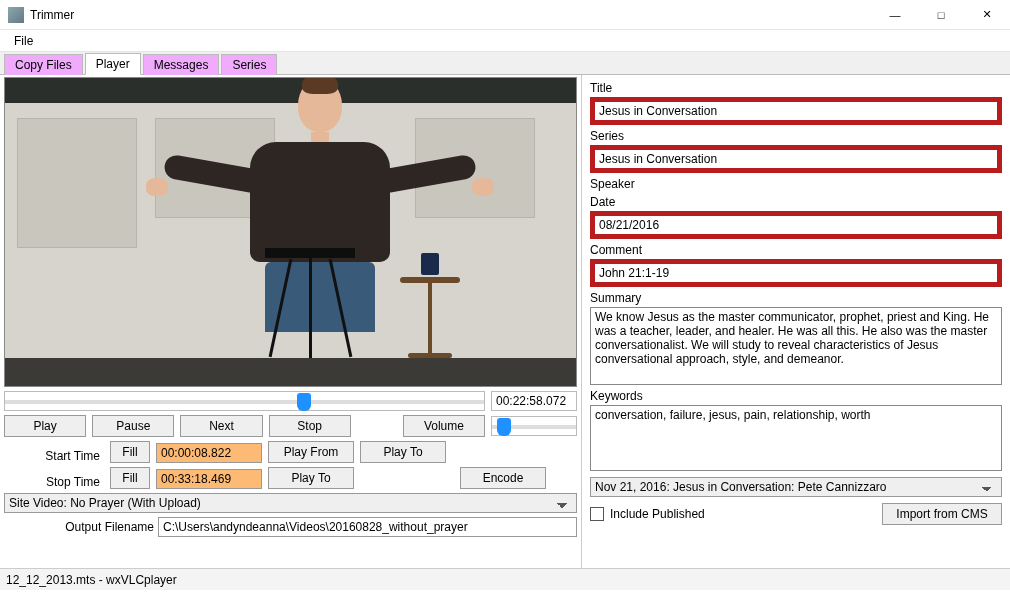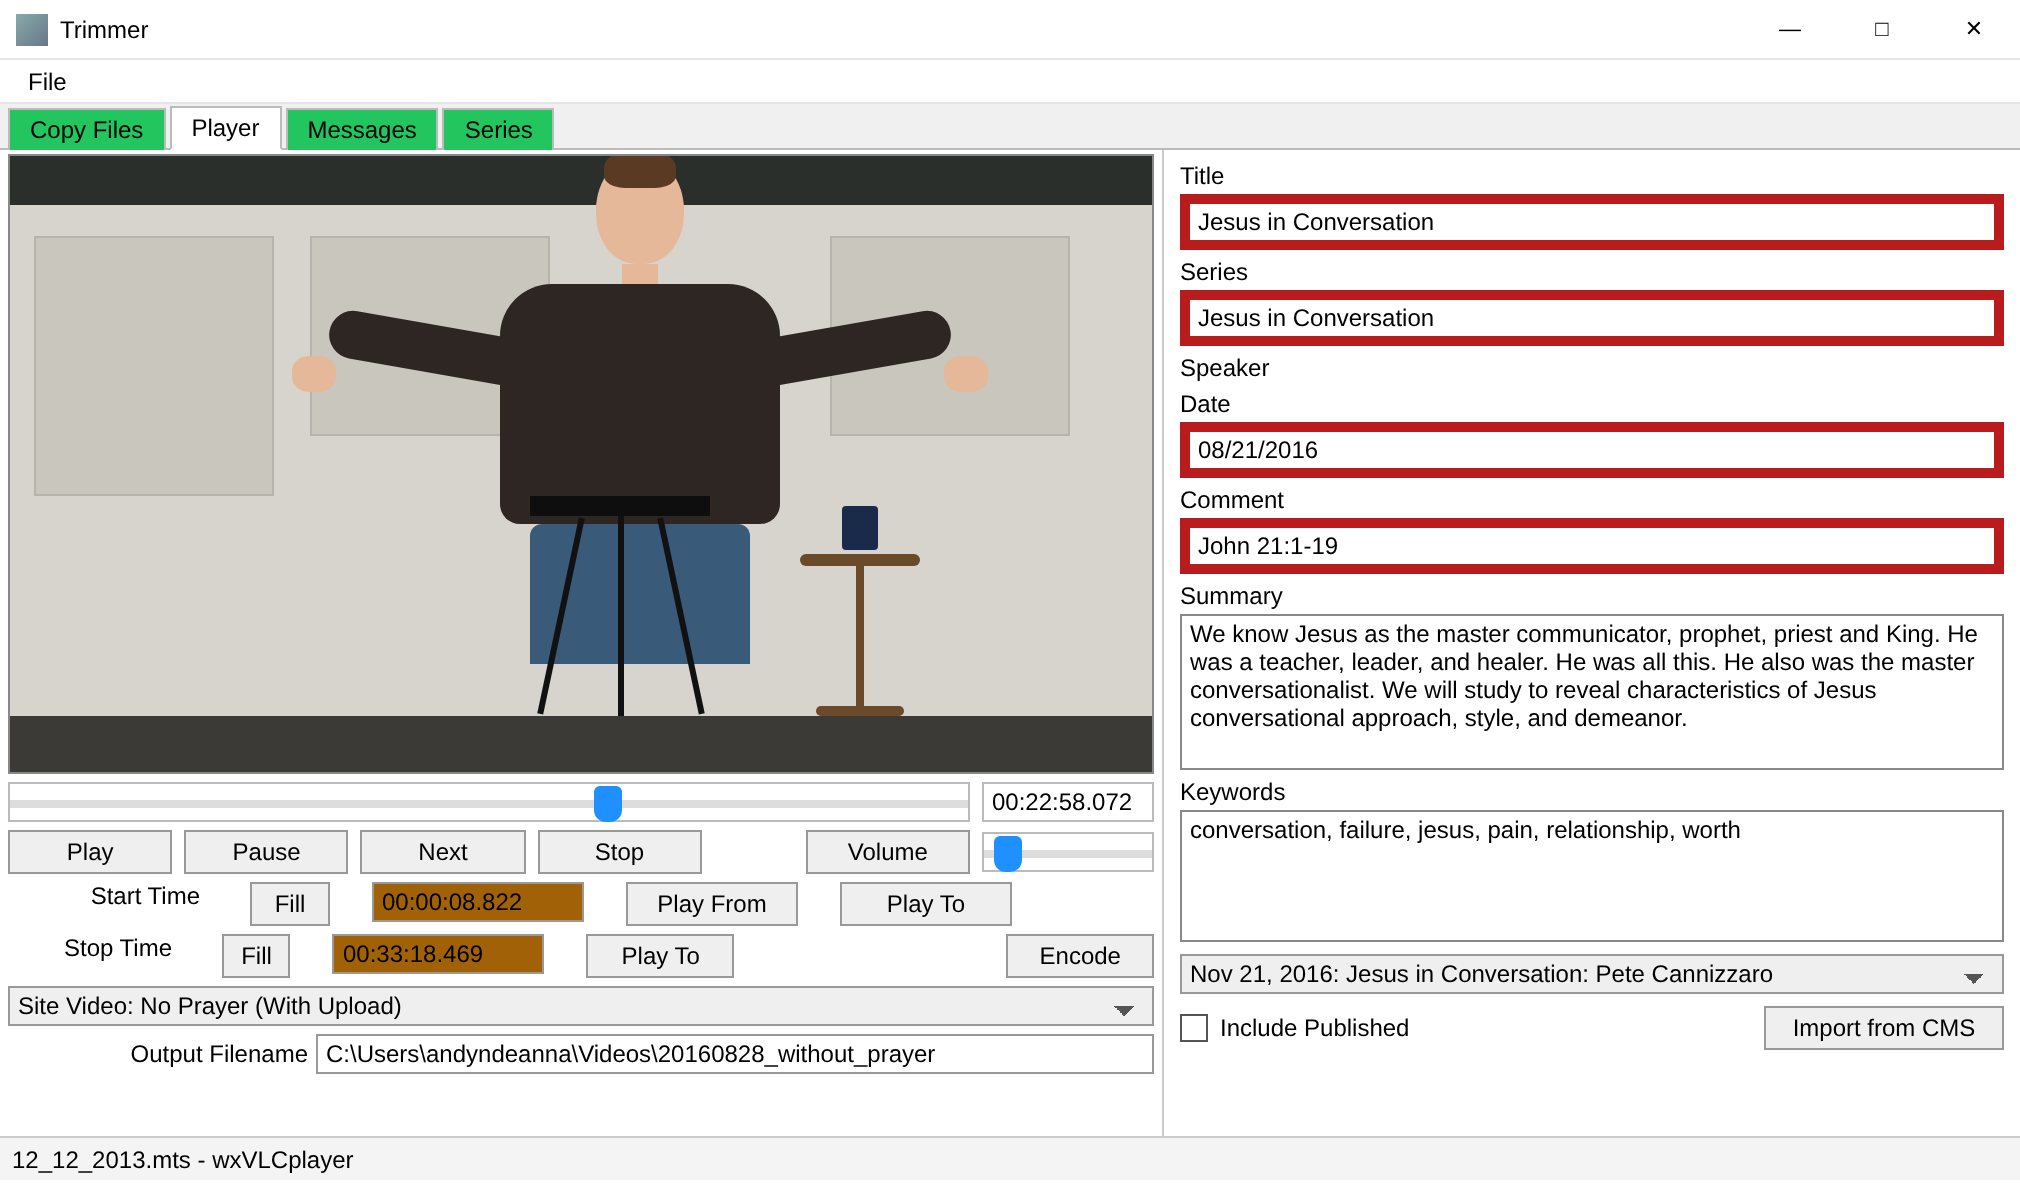--- a/index.html
+++ b/index.html
@@ -33,21 +33,21 @@
   }
 
   .menubar { height: 22px; padding: 0 8px; display:flex; align-items:center; border-bottom:1px solid #e5e5e5; background:#fff;}
   .menuitem { padding: 2px 6px; font-size:12px; }
 
   .tabs { display:flex; align-items:flex-end; background:#f0f0f0; border-bottom:1px solid #bbb; padding-left:4px; }
   .tab {
     padding: 3px 10px;
     border:1px solid #bbb;
     border-bottom:none;
-    background:#22c55e;
+    background:#f0abfc;
     margin-right:2px;
     font-size:12px;
     position:relative;
     top:1px;
   }
   .tab.active { background:#fff; border-bottom:1px solid #fff; }
 
   .content { display:flex; height: calc(593px - 30px - 22px - 26px - 22px); }
   .leftpanel { width: 582px; padding:2px 4px; border-right:1px solid #ccc; display:flex; flex-direction:column;}
   .rightpanel { flex:1; padding:4px 8px; display:flex; flex-direction:column; gap:2px;}
@@ -110,23 +110,23 @@
     background:#1e90ff; border-radius:3px 3px 6px 6px;
   }
   .timecode { width:86px; border:1px solid #bbb; padding:2px 4px; font-size:12px; background:#fff;}
 
   .btn-row { display:flex; gap:6px; margin-top:4px; align-items:center;}
   .btn {
     border:1px solid #999; background:#efefef; padding:3px 0; width:86px; text-align:center;
     font-size:12px;
   }
 
-  .timerow { display:flex; gap:21px; margin-top:4px; align-items:flex-start;}
+  .timerow { display:flex; gap:6px; margin-top:4px; align-items:flex-end;}
   .timerow .lbl { width:100px; text-align:right; padding-right:4px; font-size:12px;}
-  .valfield { border:1px solid #999; padding:2px 4px; width:106px; font-size:12px; background:#a16207;}
+  .valfield { border:1px solid #999; padding:2px 4px; width:106px; font-size:12px; background:#fdba74;}
   .btn-sm { width:40px; }
   .btn-md { width:86px; }
 
   select.fullselect, .fullselect {
     width:100%; border:1px solid #999; background:#efefef; font-size:12px; padding:2px 4px;
     appearance:none;
     background-image: linear-gradient(45deg, transparent 50%, #555 50%),
                       linear-gradient(135deg, #555 50%, transparent 50%);
     background-position: calc(100% - 14px) 9px, calc(100% - 9px) 9px;
     background-size: 5px 5px, 5px 5px;

